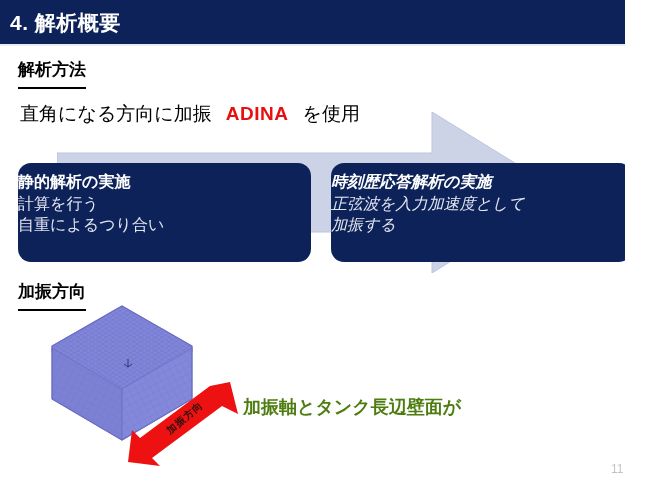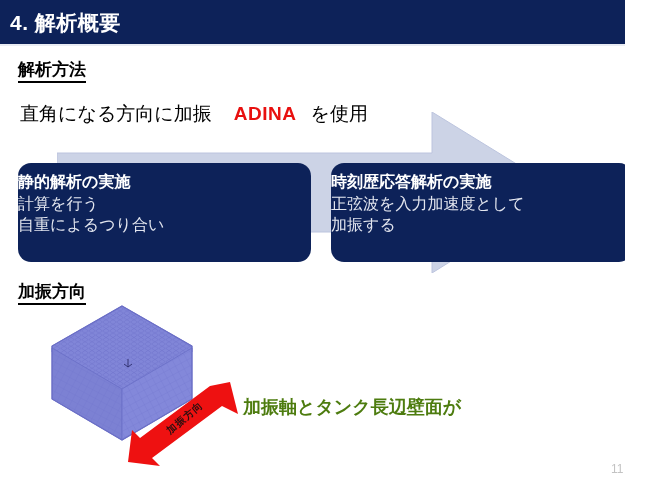--- a/index.html
+++ b/index.html
@@ -46,21 +46,21 @@
   }
 
   
   .section-heading {
     position: absolute;
     font-size: 17px;
     font-weight: bold;
     color: #000000;
     white-space: nowrap;
     border-bottom: 2px solid #000000;
-    padding-bottom: 1px;
+    padding-bottom: 7px;
     line-height: 1.15;
   }
   #heading-method { left: 18px; top: 60px; }
   #heading-direction { left: 18px; top: 282px; }
 
   
   #method-line {
     position: absolute;
     left: 20px;
     top: 103px;
@@ -68,21 +68,20 @@
     color: #000000;
     white-space: nowrap;
     line-height: 1.15;
   }
   #method-program { }
   #method-adina {
     color: #e8100f;
     font-weight: bold;
     font-family: "Liberation Sans", sans-serif;
     letter-spacing: 0.5px;
-    margin-left: 8px;
   }
   .gap-wide { display: inline-block; width: 14px; }
 
   
   #flow-arrow {
     position: absolute;
     left: 57px;
     top: 112px;
     width: 505px;
     height: 161px;
@@ -100,20 +99,21 @@
     left: 18px;
     top: 163px;
     width: 293px;
     height: 99px;
   }
   #process-box-timehistory {
     left: 331px;
     top: 163px;
     width: 301px;
     height: 99px;
+    font-style: italic;
   }
   .box-title {
     font-size: 16px;
     font-weight: bold;
     color: #ffffff;
     line-height: 1.35;
     white-space: nowrap;
   }
   .box-body {
     font-size: 16px;

